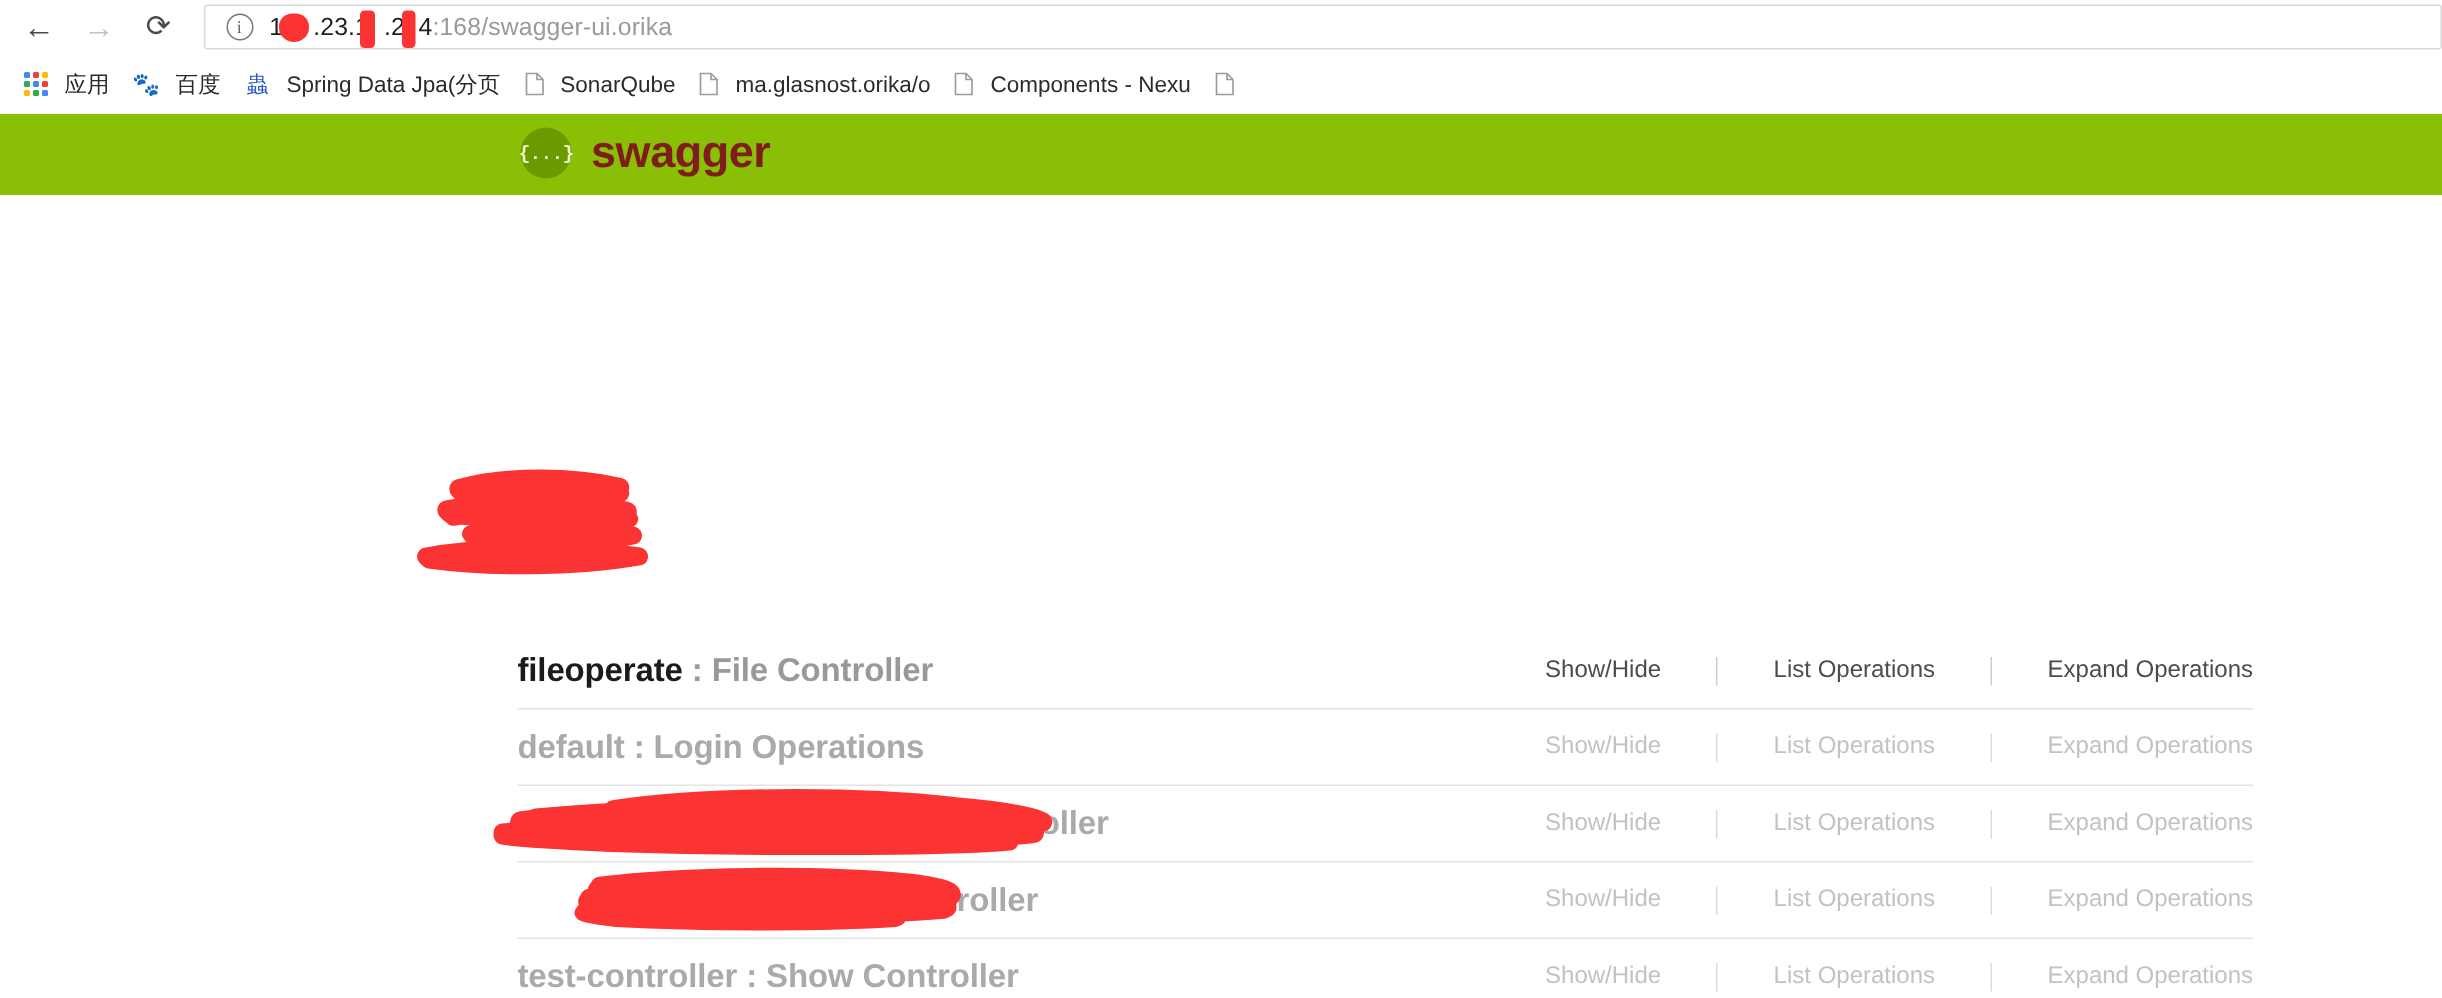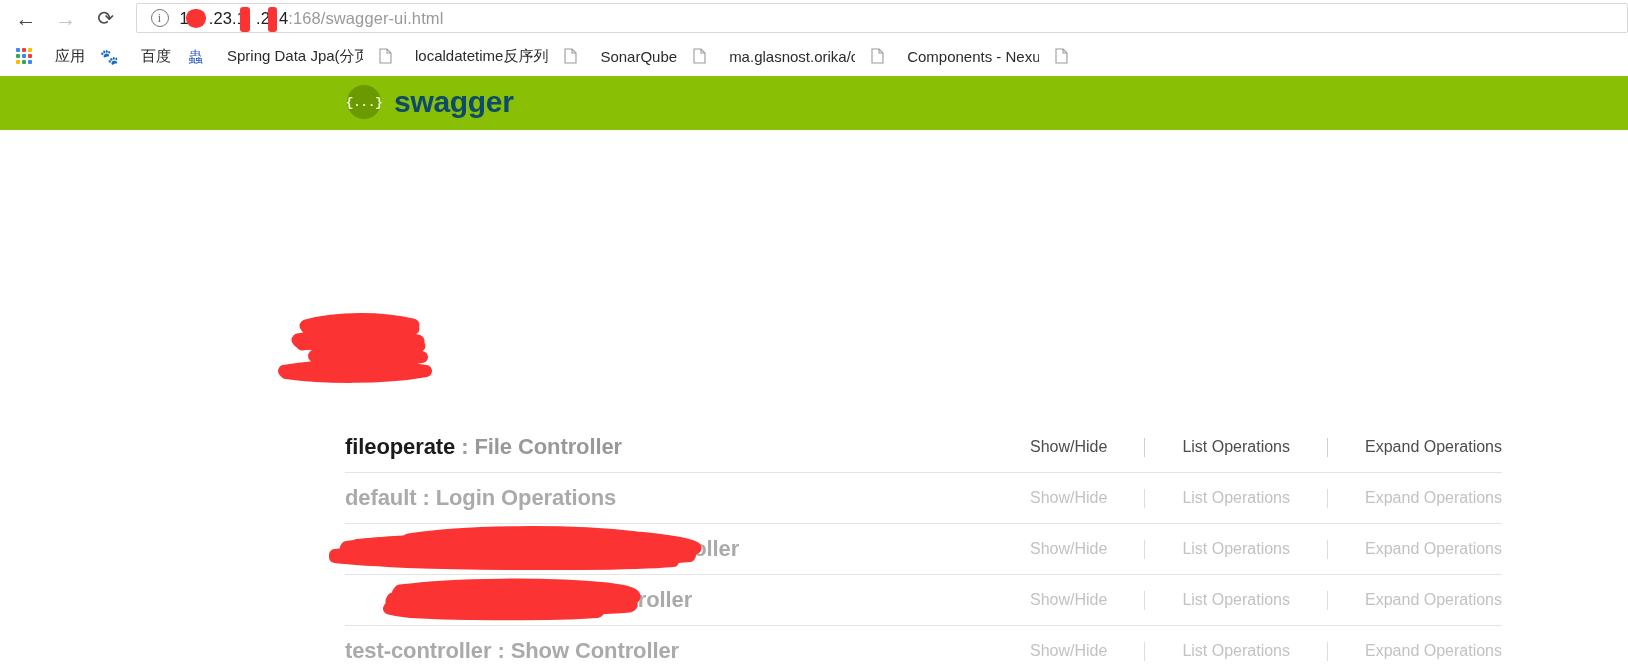--- a/index.html
+++ b/index.html
@@ -111,21 +111,21 @@
     padding: 0 6px;
     font-size: 15px;
     color: #2b2b2b;
     max-width: 160px;
     overflow: hidden;
   }
   .bm .bm-label {
     overflow: hidden;
     text-overflow: clip;
     white-space: nowrap;
-    margin-left: 23px;
+    margin-left: 11px;
   }
   .apps-grid {
     width: 16px; height: 16px;
     display: grid;
     grid-template-columns: repeat(3, 4px);
     grid-template-rows: repeat(3, 4px);
     gap: 2px;
     margin-left: 10px;
     flex: none;
   }
@@ -173,21 +173,21 @@
     color: #e9f5c8;
     font-size: 13px;
     font-family: "Liberation Mono", monospace;
     font-weight: bold;
     letter-spacing: -0.5px;
   }
   .swagger-word {
     margin-left: 13px;
     font-size: 30px;
     font-weight: bold;
-    color: #0c4a6e;
+    color: #7f1d1d;
     letter-spacing: -0.3px;
     line-height: 1;
   }
 
   .api-select {
     position: absolute;
     left: 1085px;
     top: 92px;
     width: 178px;
     height: 24px;
@@ -294,21 +294,21 @@
 
   <div class="browser-chrome">
 
     <div class="nav-bar">
       <div class="nav-btn back">←</div>
       <div class="nav-btn forward">→</div>
       <div class="nav-btn reload">⟳</div>
 
       <div class="url-box">
         <div class="info-icon">i</div>
-        <div class="url-text"><span class="host">1</span><span class="host" style="padding-left:20px;">.23.1</span><span class="host" style="padding-left:10px;">.2</span><span class="host" style="padding-left:9px;">4</span><span>:168/swagger-ui.html</span></div>
+        <div class="url-text"><span class="host">1</span><span class="host" style="padding-left:20px;">.23.1</span><span class="host" style="padding-left:10px;">.2</span><span class="host" style="padding-left:9px;">4</span><span>:168/swagger-ui.orika</span></div>
         <div class="url-redact r1"></div>
         <div class="url-redact r2"></div>
         <div class="url-redact r3"></div>
       </div>
     </div>
 
     <div class="bookmarks-bar">
 
       <div class="bm" style="max-width:92px;">
         <span class="apps-grid">
@@ -330,29 +330,20 @@
         <span class="bm-label">百度</span>
       </div>
 
       <div class="bm" style="max-width:176px;">
         <span class="bug-icon">蟲</span>
         <span class="bm-label">Spring Data Jpa(分页</span>
       </div>
 
 
 
-      <div class="bm" style="max-width:174px;">
-        <span class="doc-icon">
-          <svg width="13" height="16" viewBox="0 0 13 16">
-              <path d="M1 1h7l4 4v10H1z" fill="#fff" stroke="#9b9b9b" stroke-width="1.1"></path>
-              <path d="M8 1v4h4" fill="none" stroke="#9b9b9b" stroke-width="1.1"></path>
-            </svg>
-        </span>
-        <span class="bm-label">localdatetime反序列</span>
-      </div>
 
 
       <div class="bm" style="max-width:140px;">
         <span class="doc-icon">
           <svg width="13" height="16" viewBox="0 0 13 16">
               <path d="M1 1h7l4 4v10H1z" fill="#fff" stroke="#9b9b9b" stroke-width="1.1"></path>
               <path d="M8 1v4h4" fill="none" stroke="#9b9b9b" stroke-width="1.1"></path>
             </svg>
         </span>
         <span class="bm-label">SonarQube</span>

